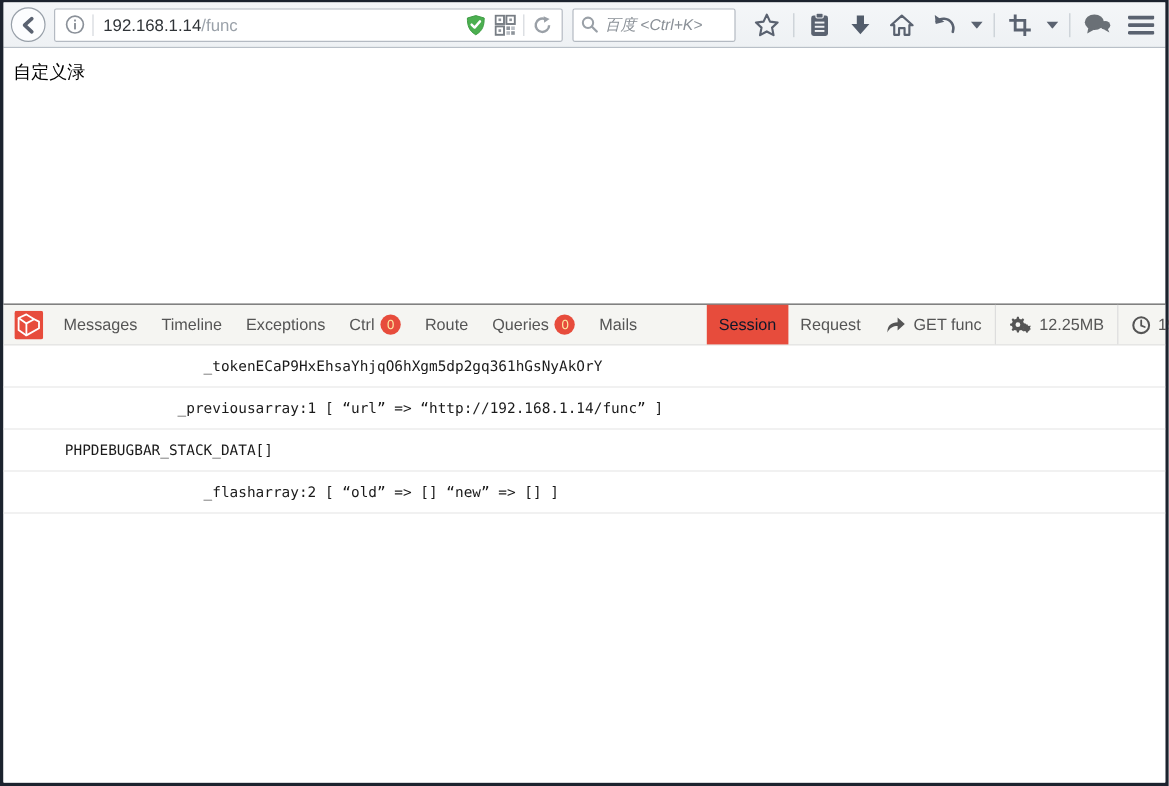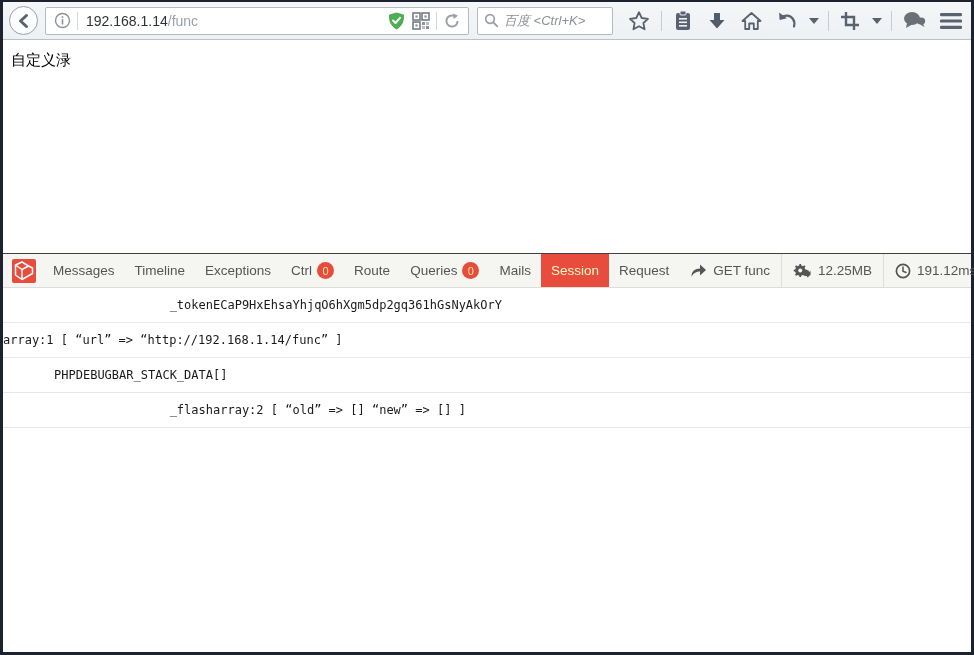--- a/index.html
+++ b/index.html
@@ -60,21 +60,21 @@
   
   .debugbar { flex: 1; display: flex; flex-direction: column; border-top: 1px solid #404040; background: #fff; }
   .db-header {
     height: 34px; flex: none; background: #f5f5f2;
     border-bottom: 1px solid #ddd;
     display: flex; align-items: stretch; font-size: 13.5px; color: #555;
   }
   .db-logo { display: flex; align-items: center; padding: 0 7px 0 9px; }
   .db-tabs { display: flex; align-items: stretch; }
   .db-tab { display: flex; align-items: center; padding: 0 10px; cursor: pointer; white-space: nowrap; }
-  .db-tab.active { background: #e74c3c; color: #fef9c3; }
+  .db-tab.active { background: #e74c3c; color: #0f172a; margin-left: 48px; }
   .db-badge {
     margin-left: 5px; min-width: 17px; height: 17px; border-radius: 9px;
     background: #e74c3c; color: #fde9a2; font-size: 11px;
     display: inline-flex; align-items: center; justify-content: center; padding: 0 4px;
   }
   .db-status { display: flex; align-items: stretch; }
   .db-ind { display: flex; align-items: center; padding: 0 11px; white-space: nowrap; gap: 6px; }
   .db-ind.bordered { border-left: 1px solid #ddd; }
 
   .db-body { flex: 1; background: #fff; font-family: "DejaVu Sans Mono", monospace; font-size: 12px; color: #1a1a1a; }
@@ -301,20 +301,21 @@
       </span>
 
     </div>
 
     <div class="db-body">
         <div class="db-row">
           <div class="db-key">_token</div>
           <div class="db-val">ECaP9HxEhsaYhjqO6hXgm5dp2gq361hGsNyAkOrY</div>
         </div>
         <div class="db-row">
+          <div class="db-key">_previous</div>
           <div class="db-val">array:1 [ “url” =&gt; “http://192.168.1.14/func” ]</div>
         </div>
         <div class="db-row">
           <div class="db-key">PHPDEBUGBAR_STACK_DATA</div>
           <div class="db-val">[]</div>
         </div>
         <div class="db-row">
           <div class="db-key">_flash</div>
           <div class="db-val">array:2 [ “old” =&gt; [] “new” =&gt; [] ]</div>
         </div>

